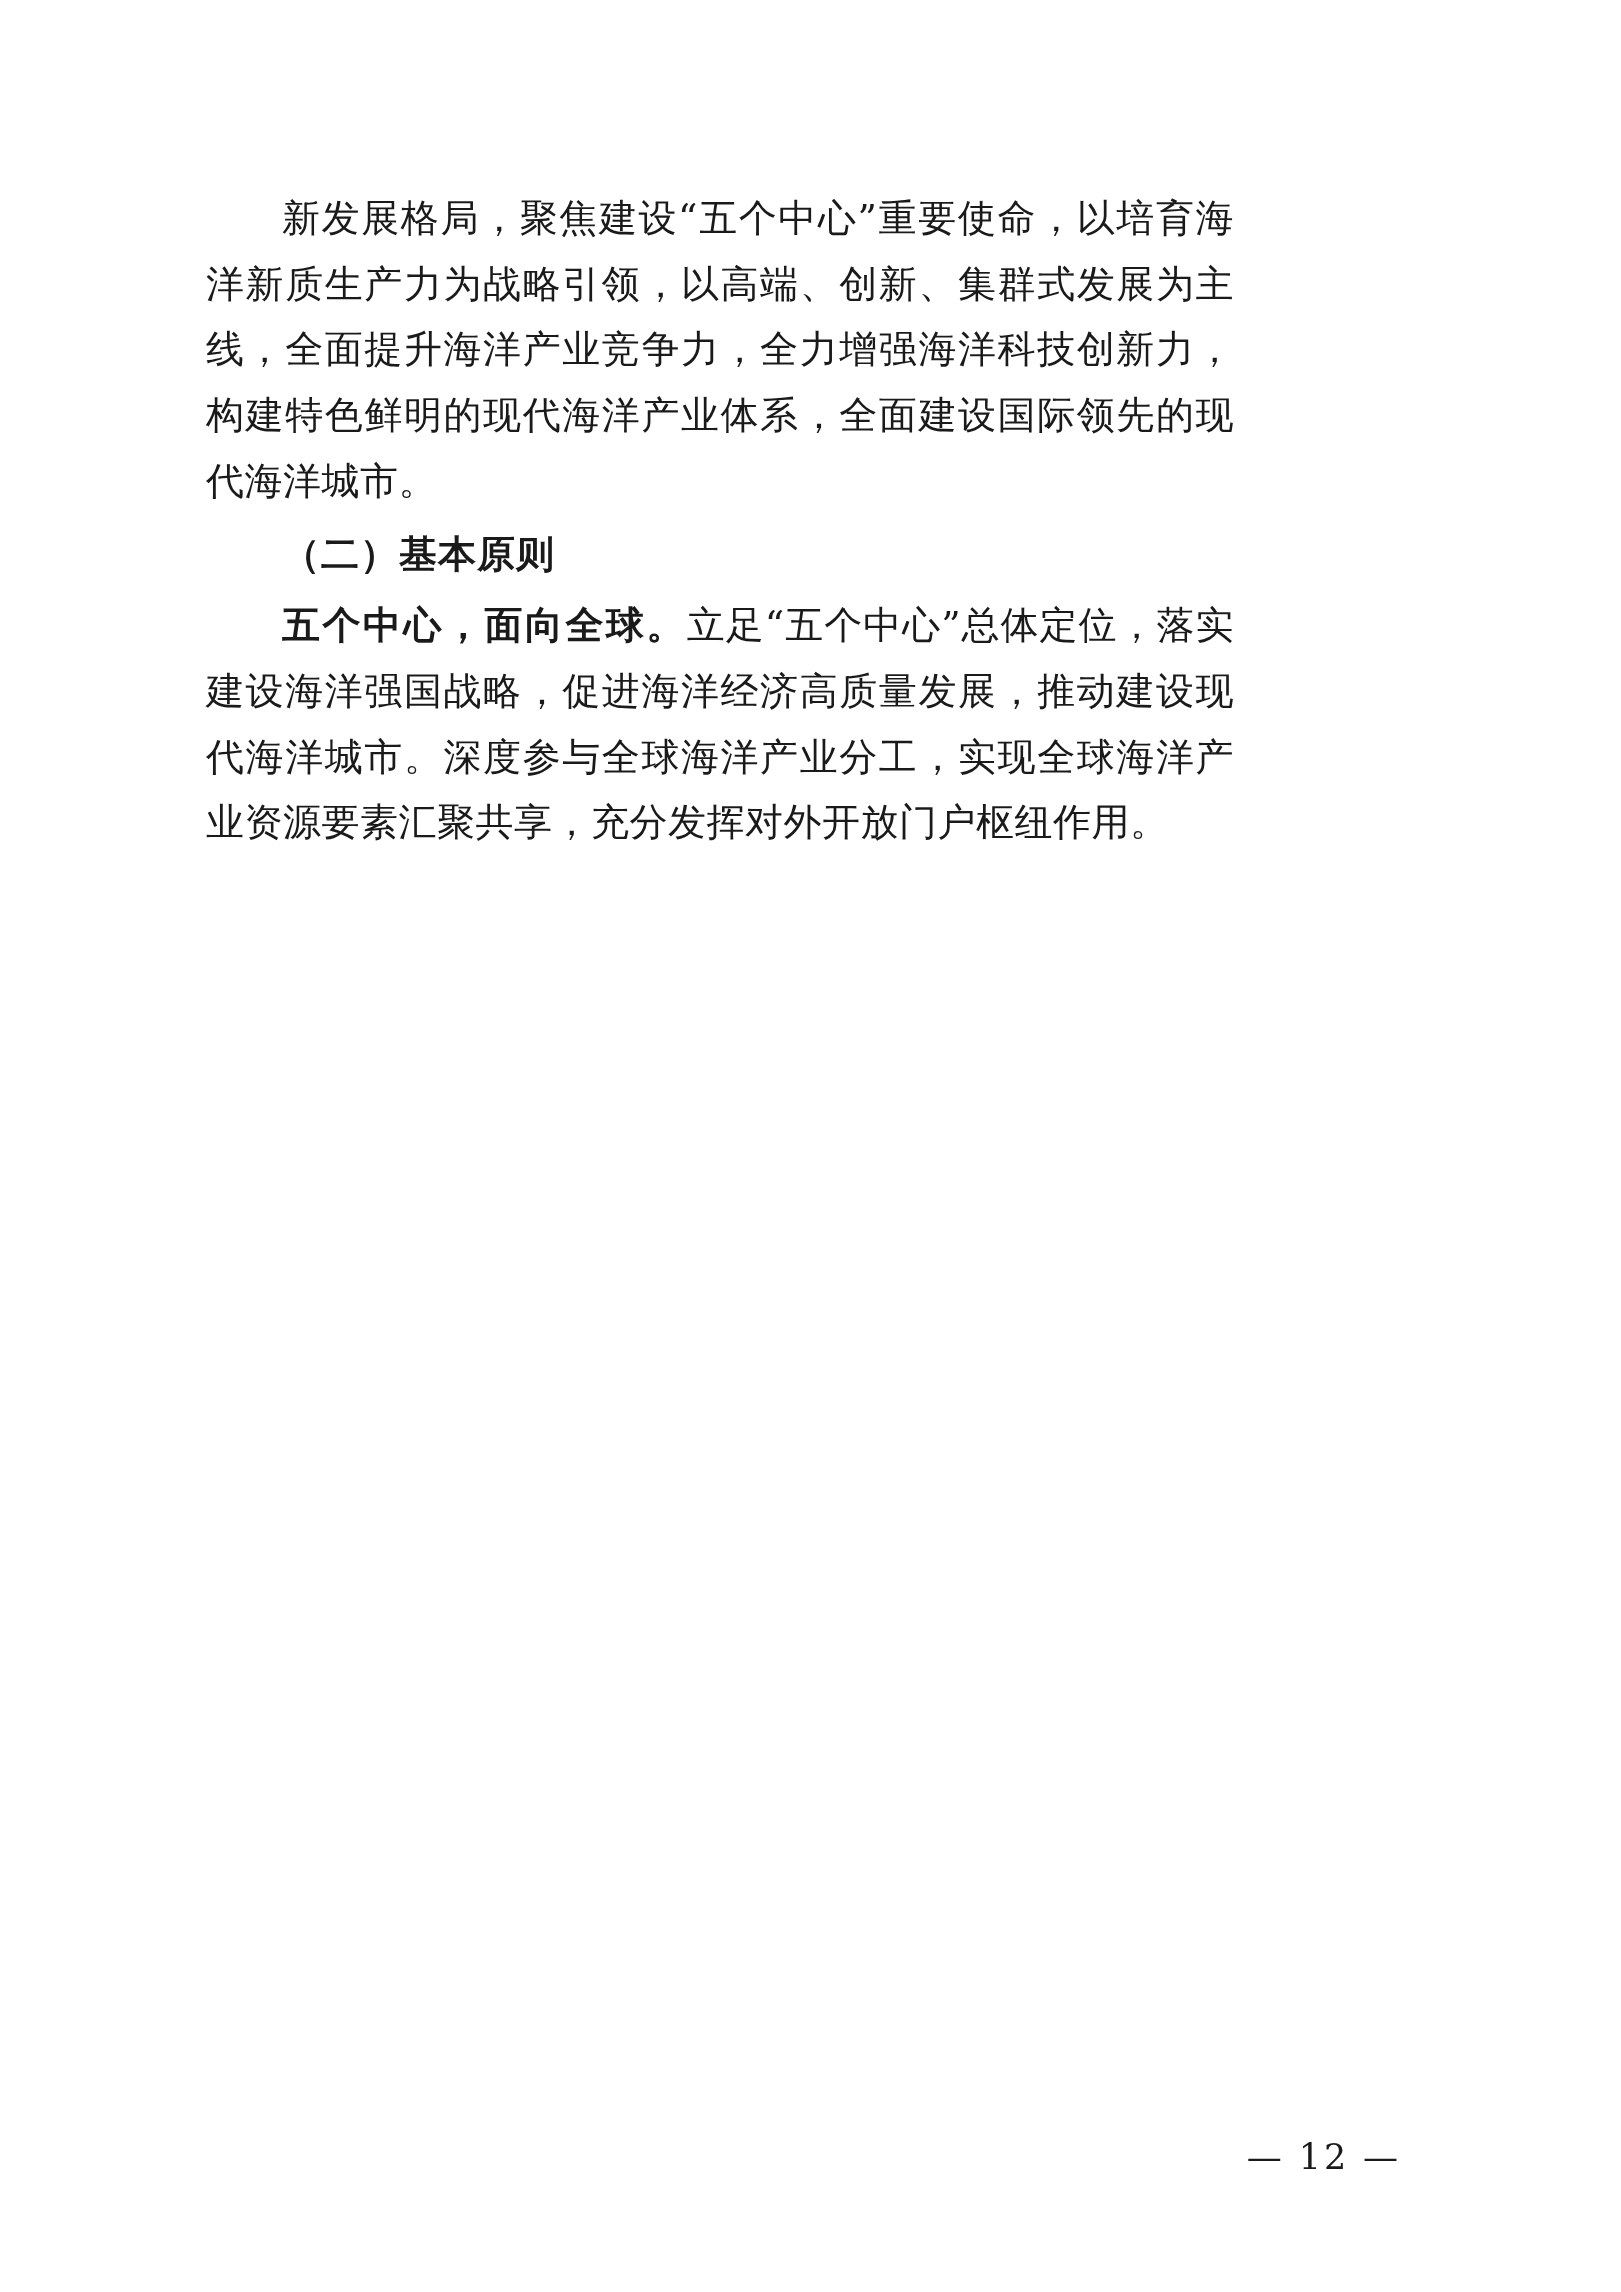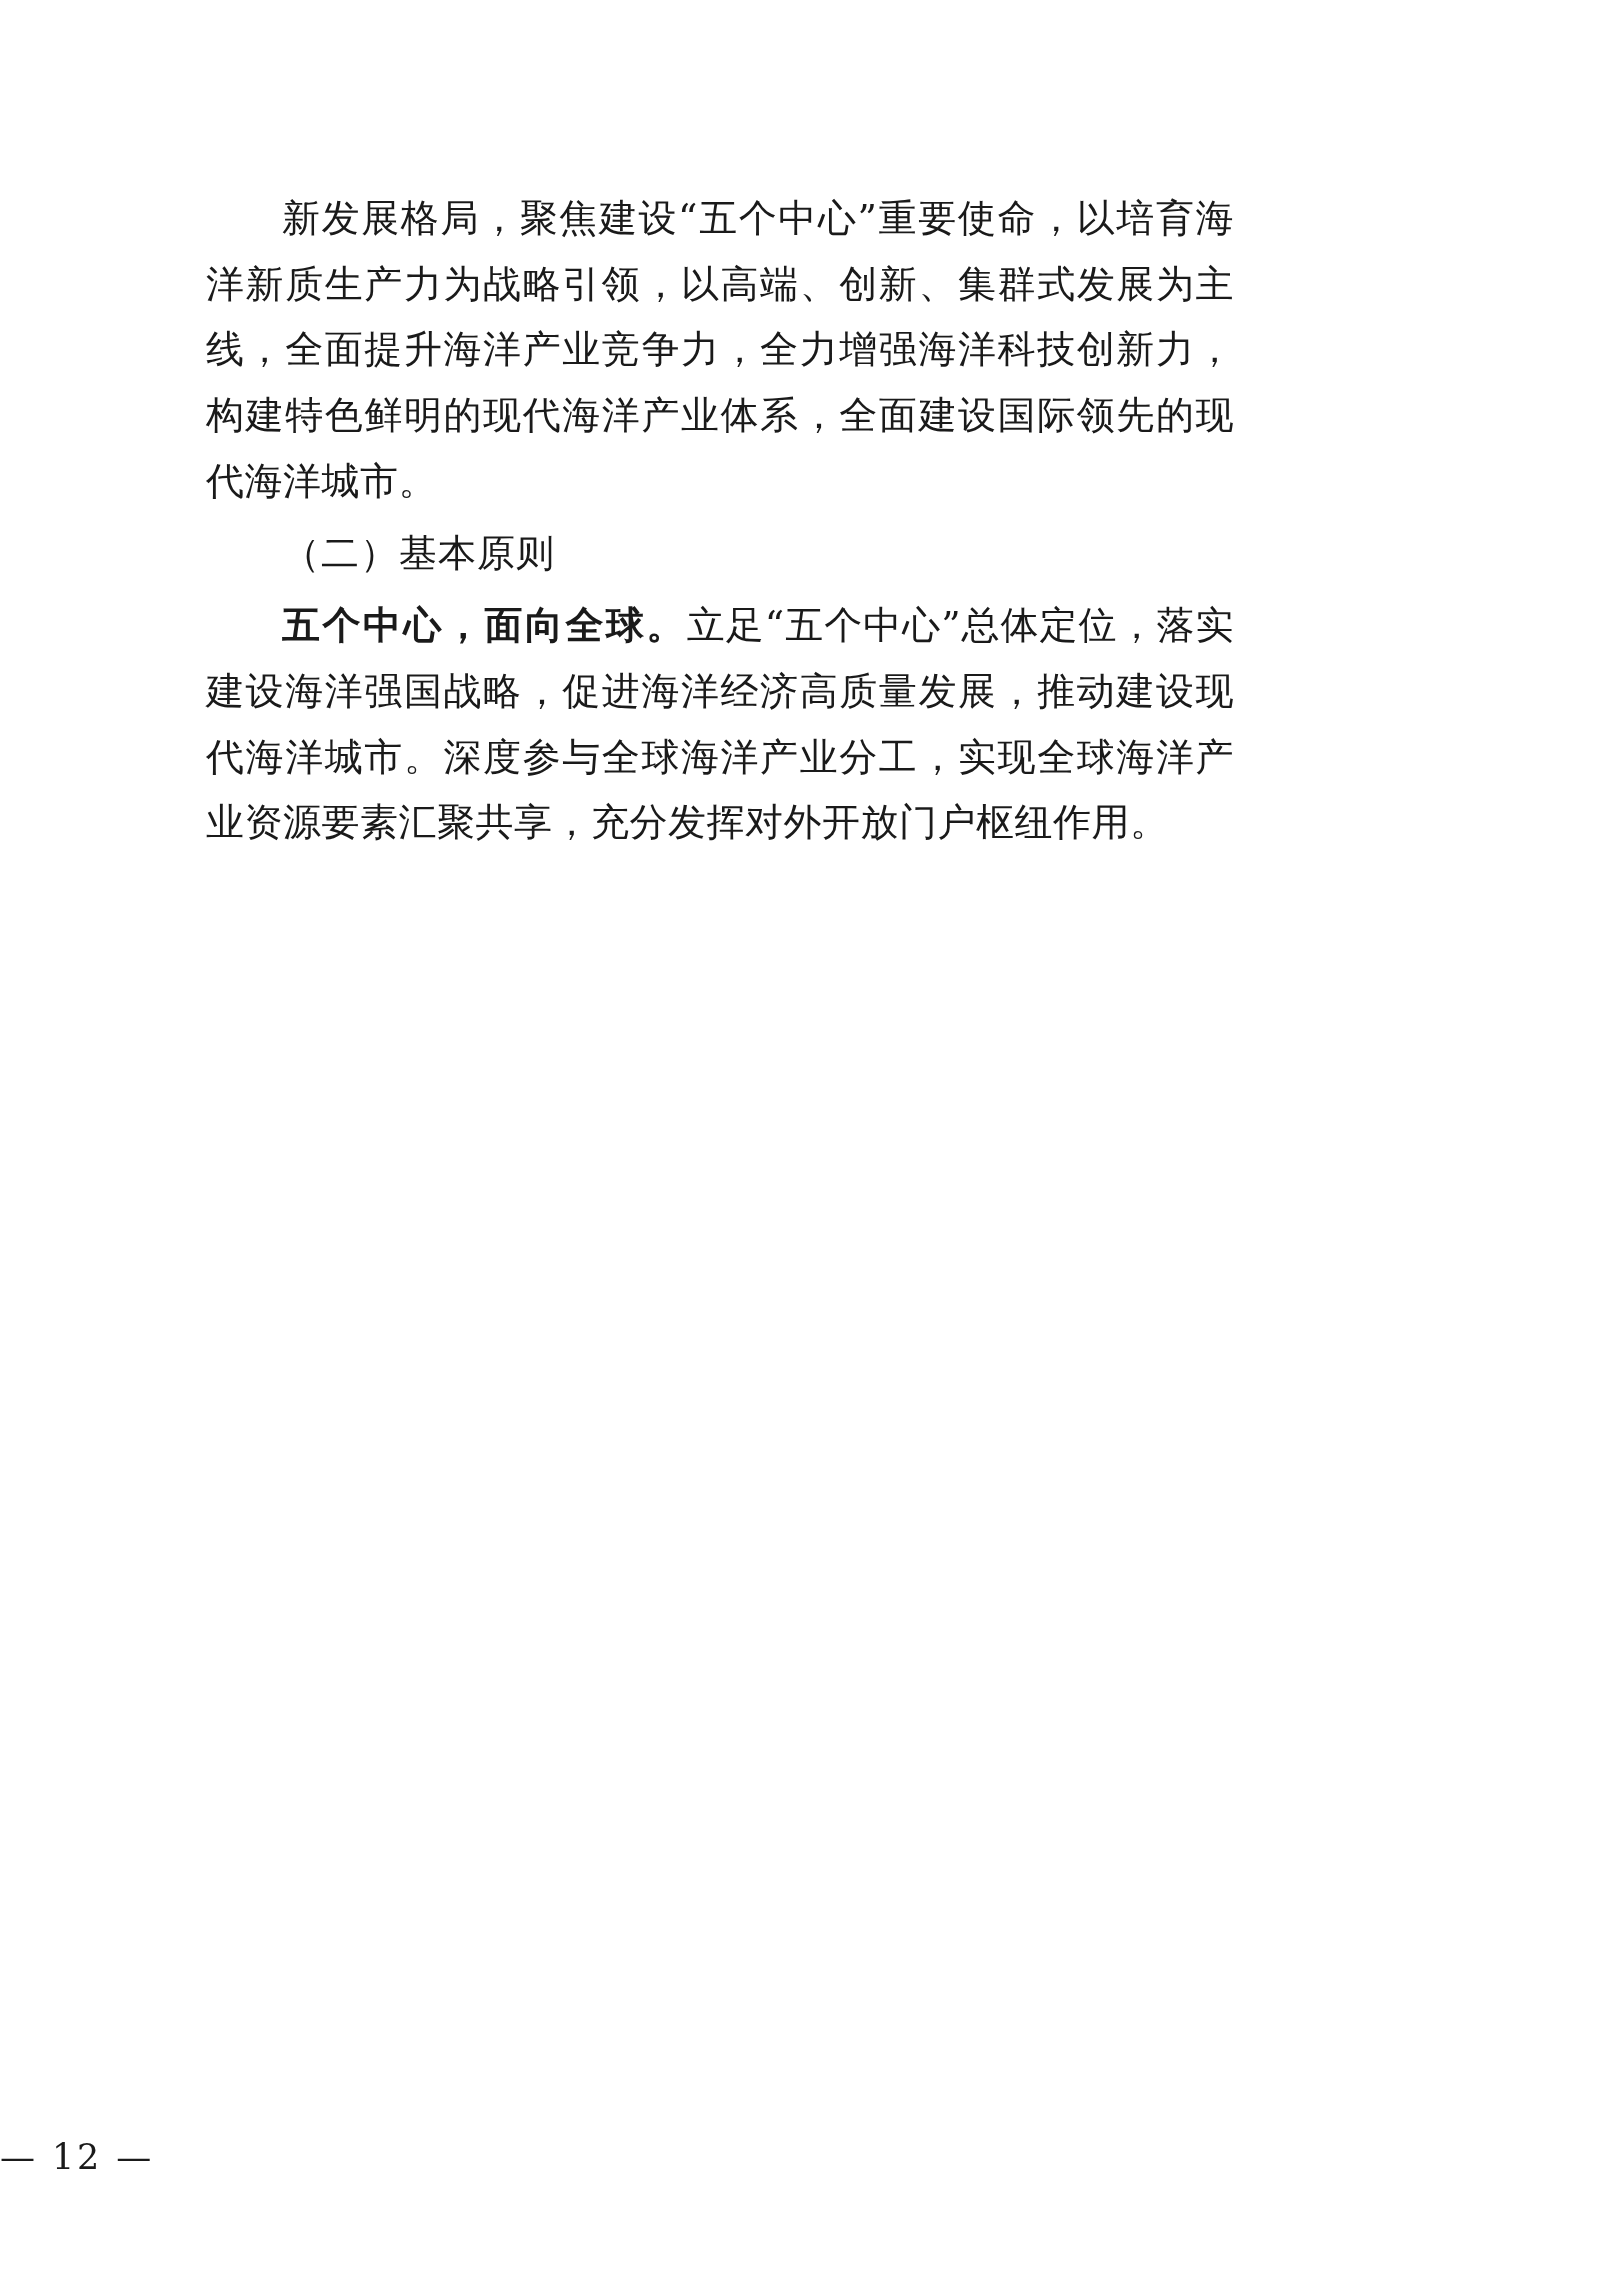--- a/index.html
+++ b/index.html
@@ -30,36 +30,36 @@
     text-align: justify;
     text-justify: inter-ideograph;
   }
   p {
     margin: 0 0 2px 0;
   }
   .indent {
     text-indent: 76px;
   }
   .heading {
-    font-weight: normal;
+    font-weight: bold;
     text-indent: 76px;
     margin-top: 5.9px;
     margin-bottom: 5.9px;
     letter-spacing: 1px;
   }
   .lead {
     font-weight: bold;
     letter-spacing: 2px;
   }
   .page-number {
     position: absolute;
     left: 0;
     right: 0;
     bottom: 116px;
-    text-align: left;
+    text-align: right;
     font-size: 35px;
     letter-spacing: 2.9px;
     color: #1a1a1a;
     font-family: "DejaVu Serif", "Liberation Serif", serif;
   }
 </style>
 </head>
 <body>
 
 <div class="page">

